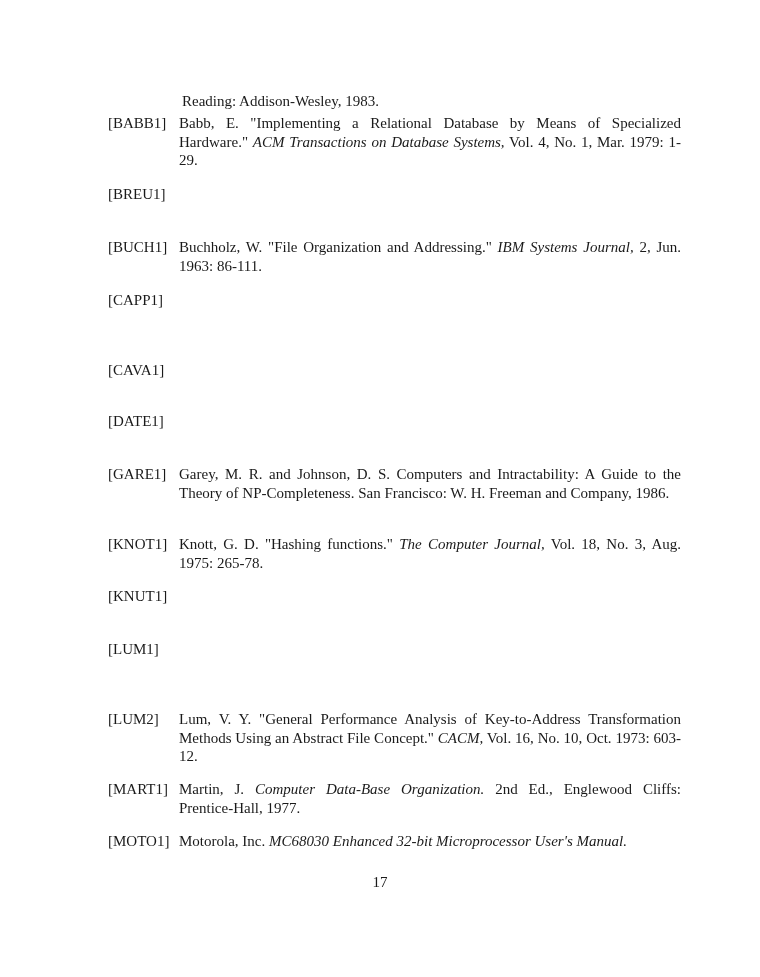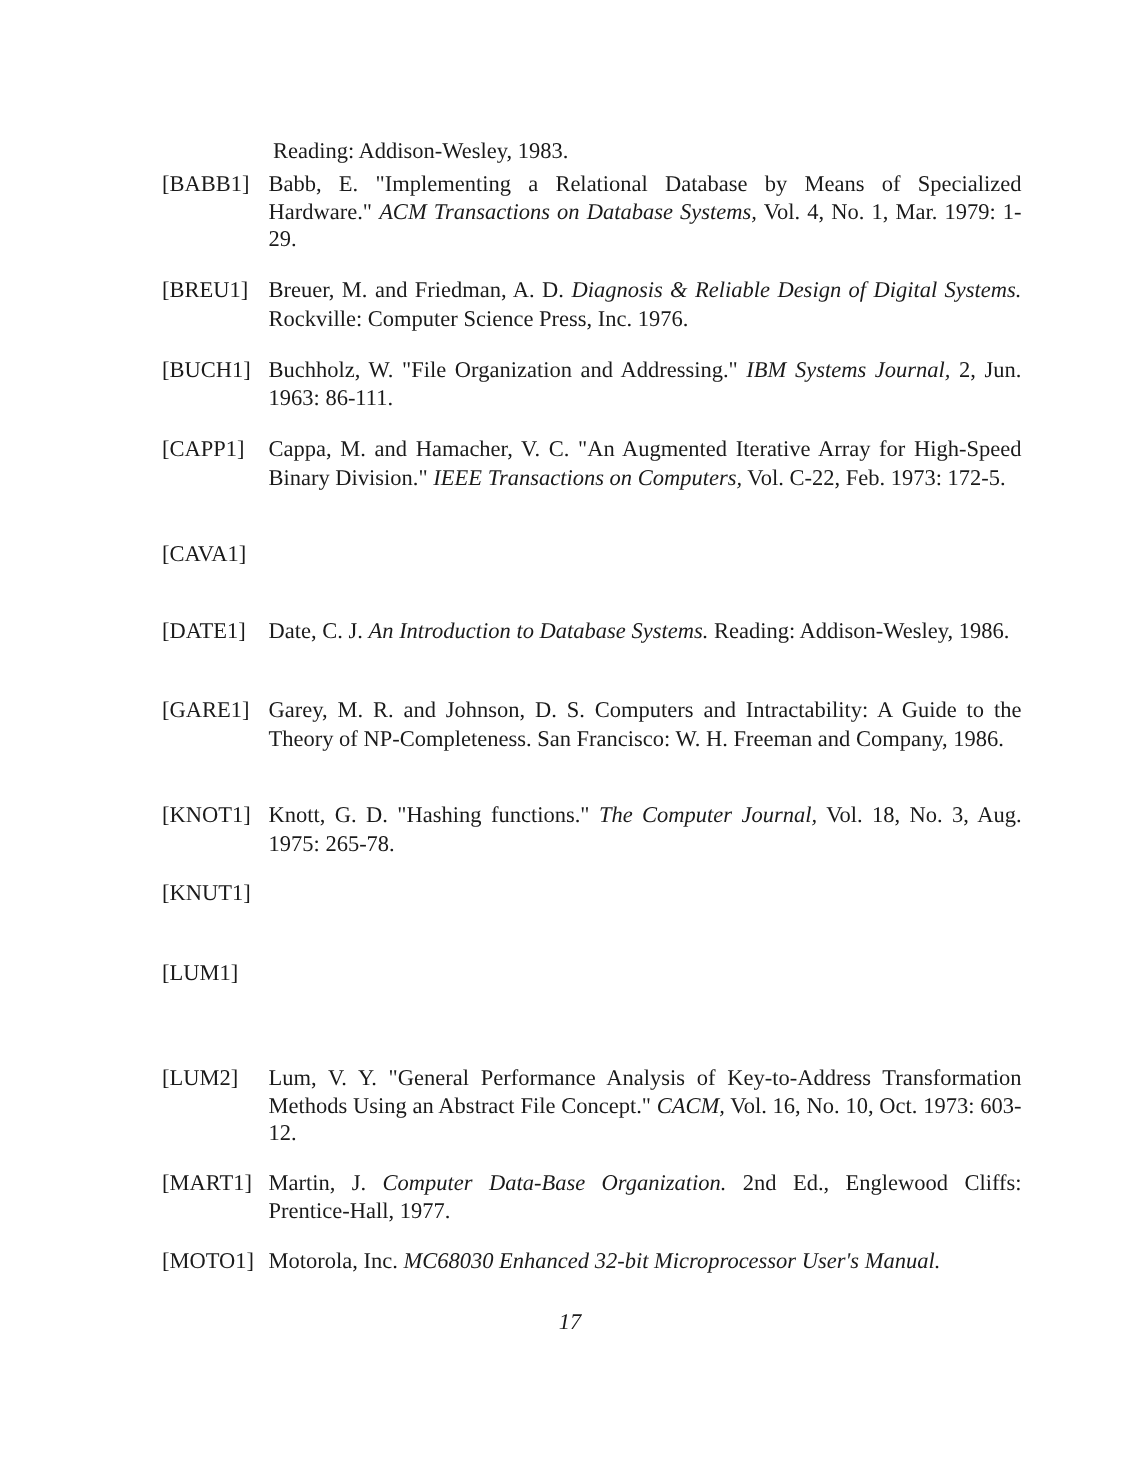--- a/index.html
+++ b/index.html
@@ -2,55 +2,52 @@
 <html><head>
   <meta charset="utf-8">
   <style>
     html, body { margin: 0; padding: 0; background: #ffffff; }
     body { width: 760px; height: 977px; position: relative; overflow: hidden; color: #1a1a1a;
       font-family: "Liberation Serif", "DejaVu Serif", serif; font-size: 15px; line-height: 18.5px; }
     .cont { position: absolute; left: 182px; top: 76px; width: 502px; margin-top: 16px; }
     .ref { position: absolute; left: 96px; width: 573px; margin-left: 12px; }
     .ref .label { position: absolute; left: 0; top: 0; white-space: nowrap; }
     .ref .body { margin-left: 71px; text-align: justify; }
-    .pagenum { position: absolute; top: 873px; left: 0; width: 760px; text-align: center; font-style: italic; }
+    .pagenum { position: absolute; top: 873px; left: 0; width: 760px; text-align: center; }
     i { }
   </style>
 </head>
 <body>
 
 <div class="cont">Reading: Addison-Wesley, 1983.</div>
 
 <div class="ref" style="top:114px">
   <span class="label">[BABB1]</span>
   <div class="body"><span>Babb, E. "Implementing a Relational Database by Means of Specialized Hardware." </span><i>ACM Transactions on Database Systems,</i><span> Vol. 4, No. 1, Mar. 1979: 1-29.</span></div>
 </div>
 
 <div class="ref" style="top:185px">
   <span class="label">[BREU1]</span>
-  <div class="body"><span>Breuer, M. and Friedman, A. D. </span><i>Diagnosis &amp; Reliable Design of Digital Systems.</i><span> Rockville: Computer Science Press, Inc. 1976.</span></div>
 </div>
 
 <div class="ref" style="top:238px">
   <span class="label">[BUCH1]</span>
   <div class="body"><span>Buchholz, W. "File Organization and Addressing." </span><i>IBM Systems Journal,</i><span> 2, Jun. 1963: 86-111.</span></div>
 </div>
 
 <div class="ref" style="top:291px">
   <span class="label">[CAPP1]</span>
-  <div class="body"><span>Cappa, M. and Hamacher, V. C. "An Augmented Iterative Array for High-Speed Binary Division." </span><i>IEEE Transactions on Computers,</i><span> Vol. C-22, Feb. 1973: 172-5.</span></div>
 </div>
 
 <div class="ref" style="top:361px">
   <span class="label">[CAVA1]</span>
 </div>
 
 <div class="ref" style="top:412px">
   <span class="label">[DATE1]</span>
-  <div class="body"><span>Date, C. J.  </span><i>An Introduction to Database Systems.</i><span> Reading: Addison-Wesley, 1986.</span></div>
 </div>
 
 <div class="ref" style="top:465px">
   <span class="label">[GARE1]</span>
   <div class="body"><span>Garey, M. R. and Johnson, D. S.  Computers and Intractability: A Guide to the Theory of NP-Completeness. San Francisco: W. H. Freeman and Company, 1986.</span><i></i><span></span></div>
 </div>
 
 <div class="ref" style="top:535px">
   <span class="label">[KNOT1]</span>
   <div class="body"><span>Knott, G. D. "Hashing functions." </span><i>The Computer Journal,</i><span> Vol. 18, No. 3, Aug. 1975: 265-78.</span></div>

